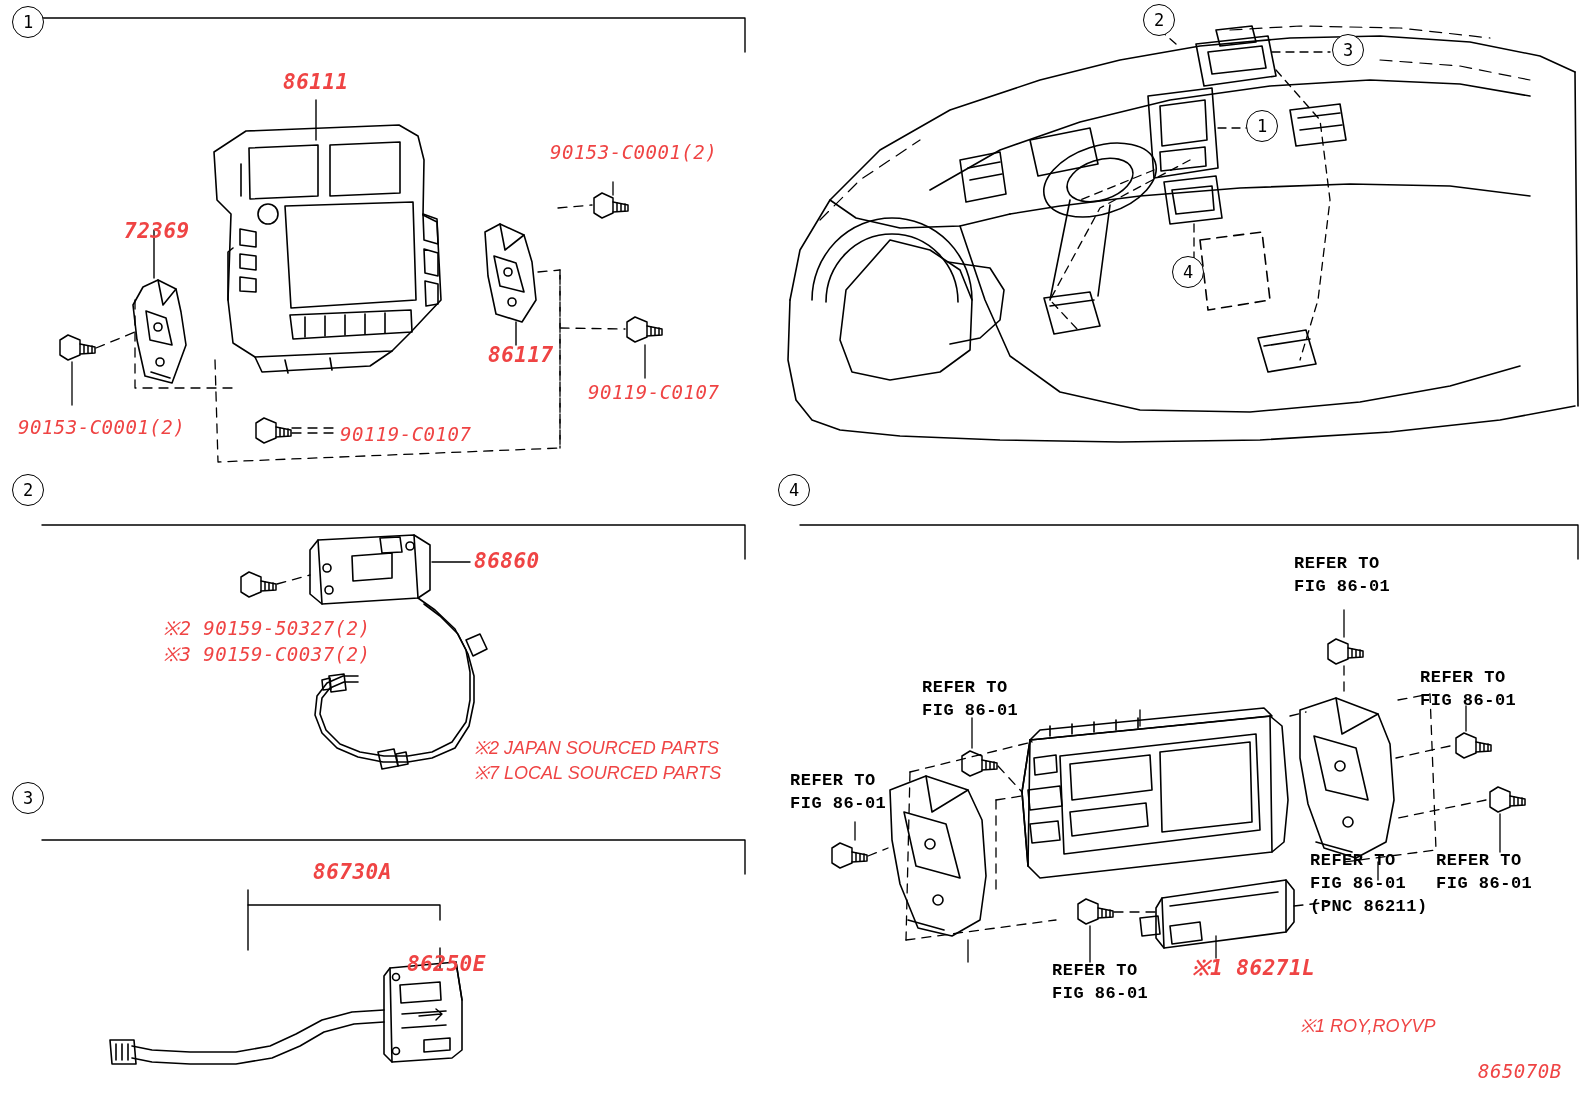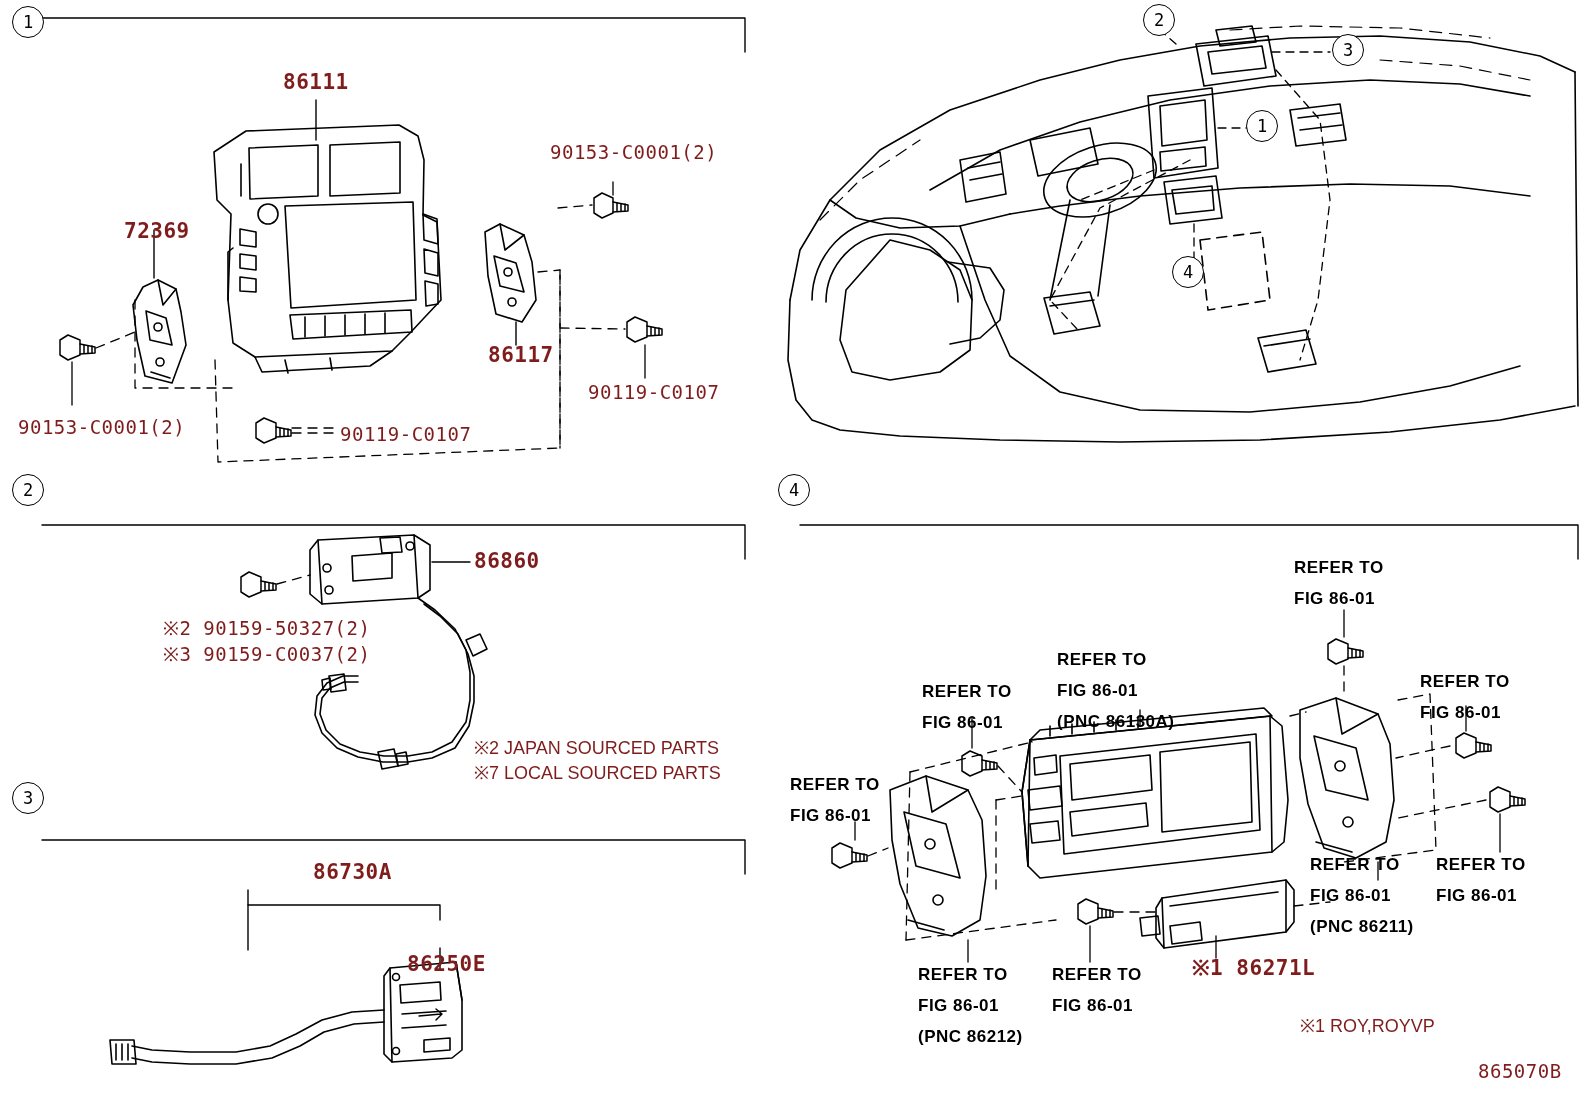--- a/index.html
+++ b/index.html
@@ -27,21 +27,22 @@
     width: 1592px;
     height: 1099px;
     pointer-events: none;
   }
   .lbl {
     position: absolute;
     font-family: "DejaVu Sans Mono", monospace;
     font-size: 19px;
     letter-spacing: 0.5px;
     white-space: pre;
-    color: #7f1d1d;
+    color: #ef4444;
+    font-style: italic;
   }
   .lbl.big {
     font-size: 21px;
     font-weight: bold;
   }
   .lbl.sans {
     font-family: "Liberation Sans", sans-serif;
     font-size: 18px;
     letter-spacing: 0;
   }
@@ -53,24 +54,24 @@
     border-radius: 50%;
     font-family: "DejaVu Sans Mono", monospace;
     font-size: 17px;
     line-height: 30px;
     text-align: center;
     background: #fff;
     color: #000;
   }
   .refblock {
     position: absolute;
-    font-family: Liberation Sans, sans-serif;
+    font-family: Liberation Mono, monospace;
     font-size: 17px;
     font-weight: bold;
-    line-height: 31px;
+    line-height: 23px;
     white-space: pre;
     letter-spacing: 0.5px;
   }
 </style>
 </head>
 <body>
 
 <div class="page">
 
   <svg class="layer" viewBox="0 0 1592 1099">
@@ -411,40 +412,34 @@
 
   <div class="lbl big" style="left:313px; top:860px;">86730A</div>
   <div class="lbl big" style="left:407px; top:952px;">86250E</div>
 
   <div class="refblock" style="left:790px; top:769px;"><span>REFER TO</span>
 <span>FIG 86-01</span></div>
 
   <div class="refblock" style="left:922px; top:676px;"><span>REFER TO</span>
 <span>FIG 86-01</span></div>
 
-  <div class="refblock" style="left:1057px; top:644px;"><span>REFER TO</span>
-<span>FIG 86-01</span>
-<span>(PNC 86130A)</span></div>
 
   <div class="refblock" style="left:1294px; top:552px;"><span>REFER TO</span>
 <span>FIG 86-01</span></div>
 
   <div class="refblock" style="left:1420px; top:666px;"><span>REFER TO</span>
 <span>FIG 86-01</span></div>
 
   <div class="refblock" style="left:1310px; top:849px;"><span>REFER TO</span>
 <span>FIG 86-01</span>
 <span>(PNC 86211)</span></div>
 
   <div class="refblock" style="left:1436px; top:849px;"><span>REFER TO</span>
 <span>FIG 86-01</span></div>
 
-  <div class="refblock" style="left:918px; top:959px;"><span>REFER TO</span>
-<span>FIG 86-01</span>
-<span>(PNC 86212)</span></div>
 
   <div class="refblock" style="left:1052px; top:959px;"><span>REFER TO</span>
 <span>FIG 86-01</span></div>
 
   <div class="lbl big" style="left:1192px; top:953px;">※1 86271L</div>
   <div class="lbl sans" style="left:1300px; top:1013px;">※1 ROY,ROYVP</div>
 
   <div class="lbl" style="left:1478px; top:1060px;">865070B</div>
 
 </div>

